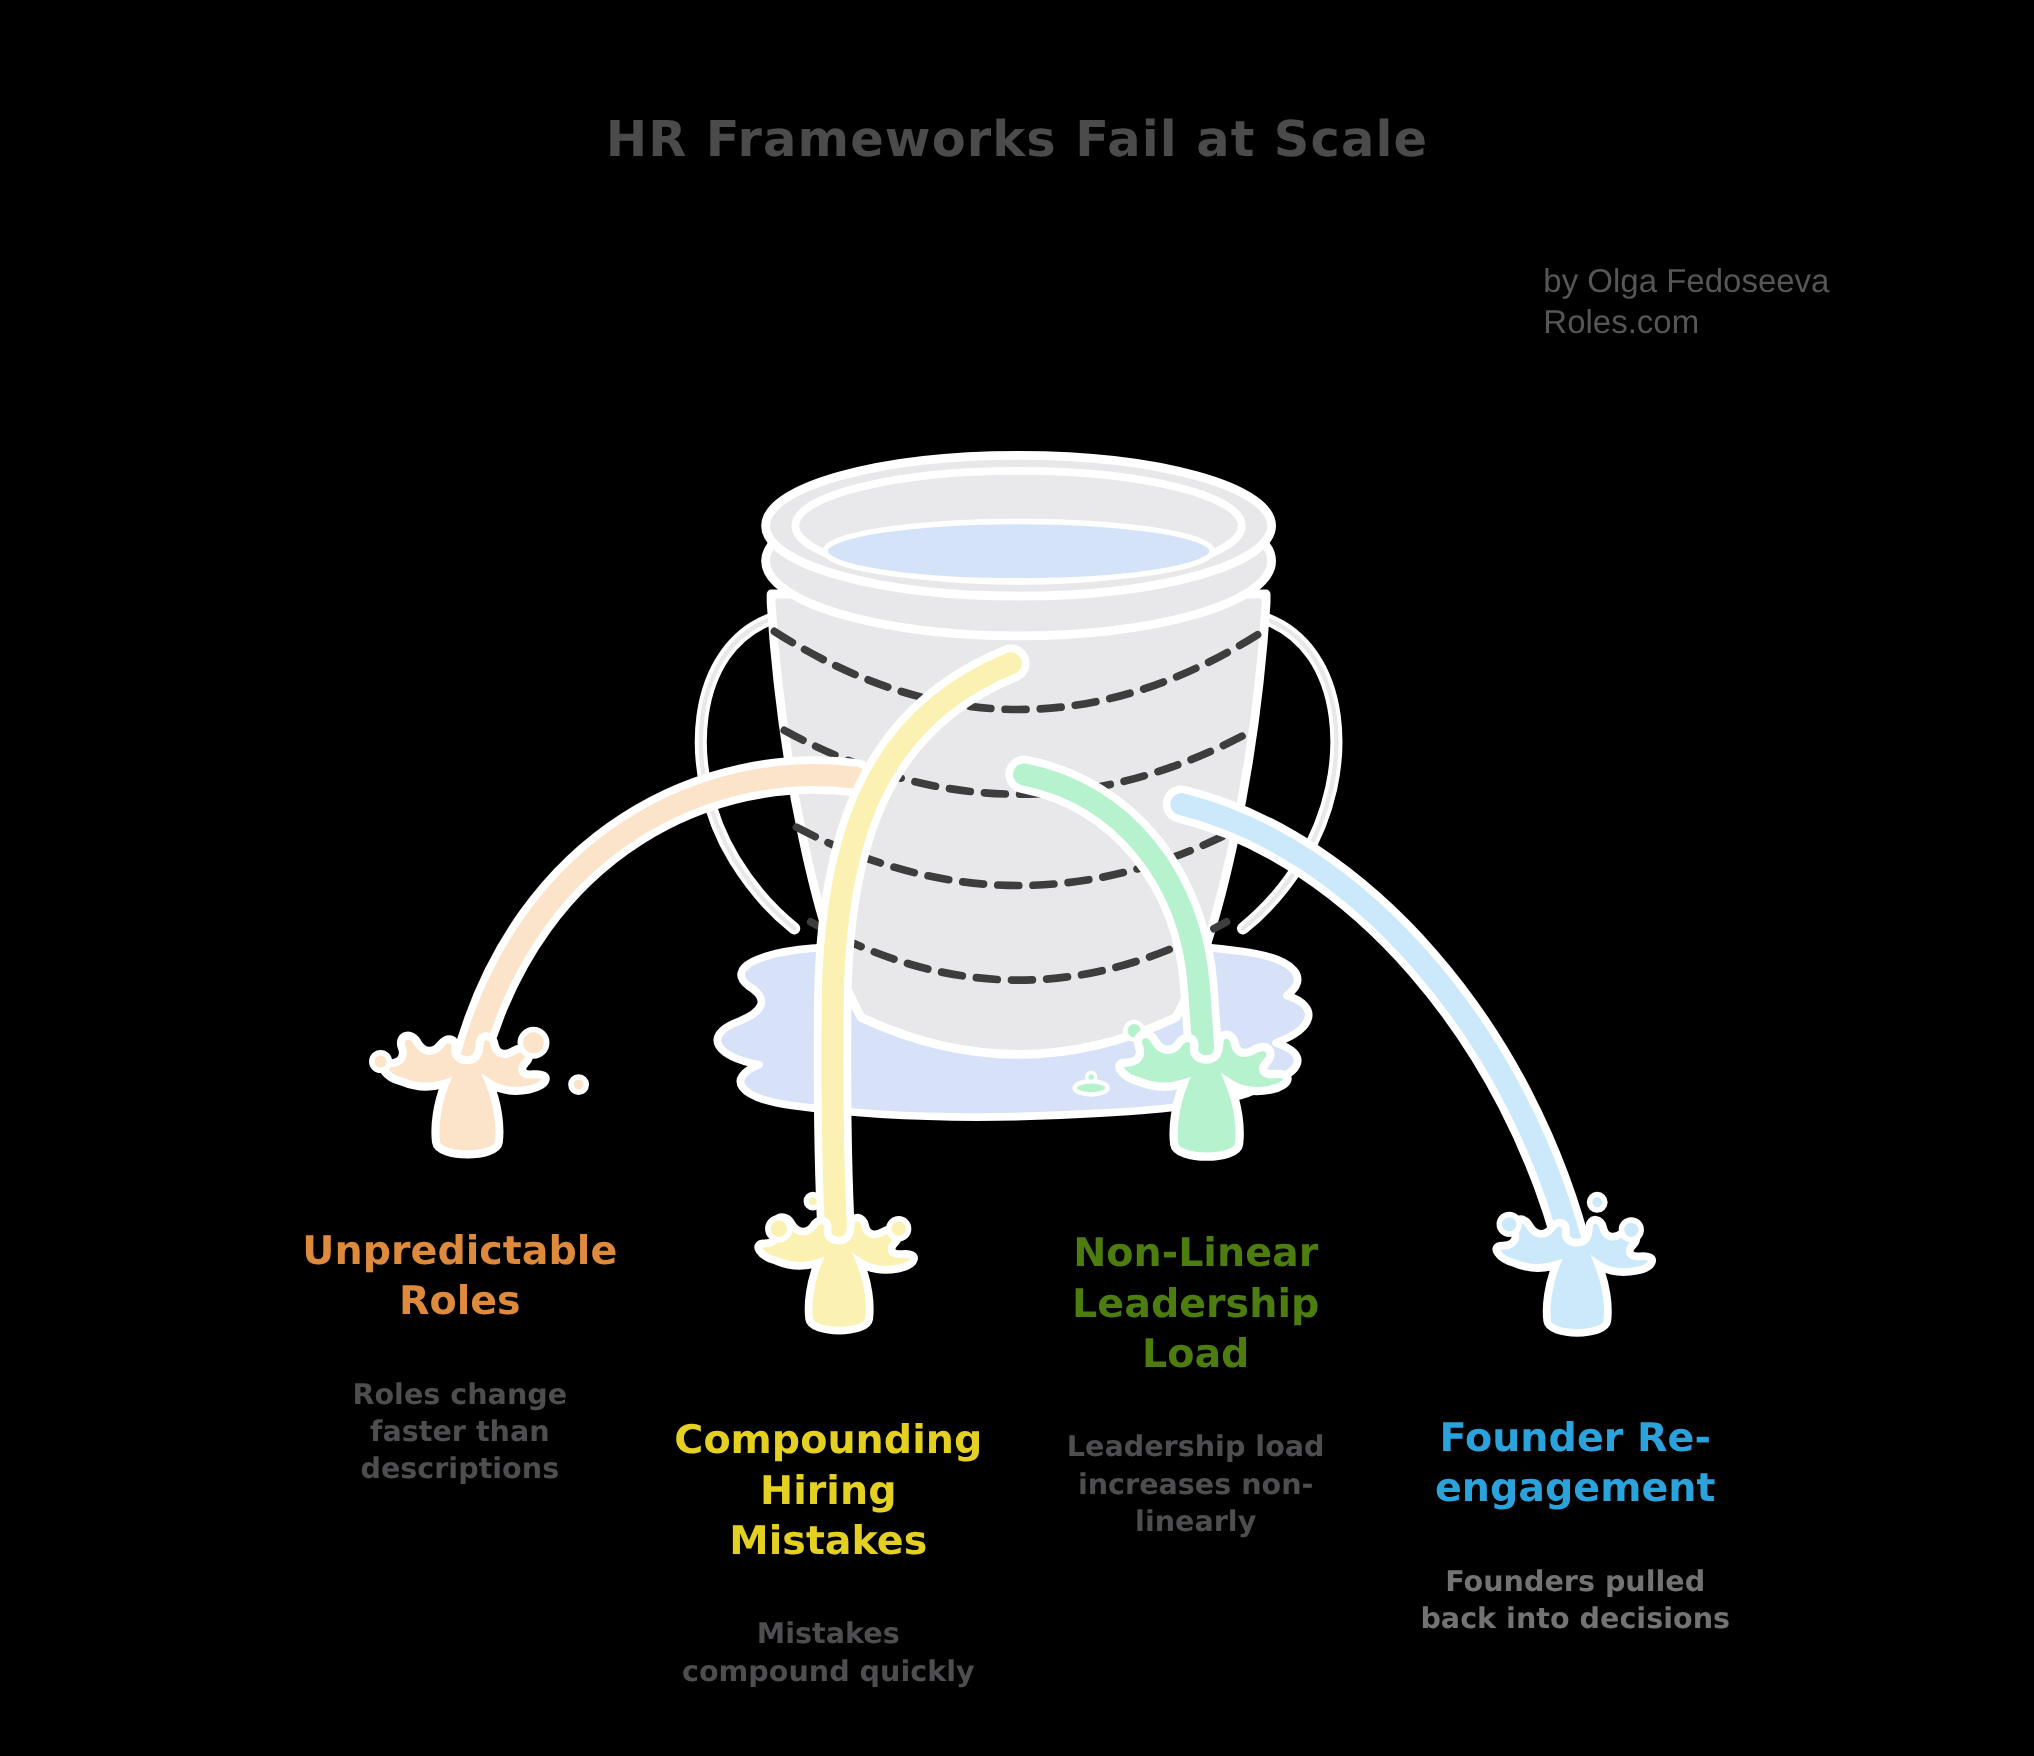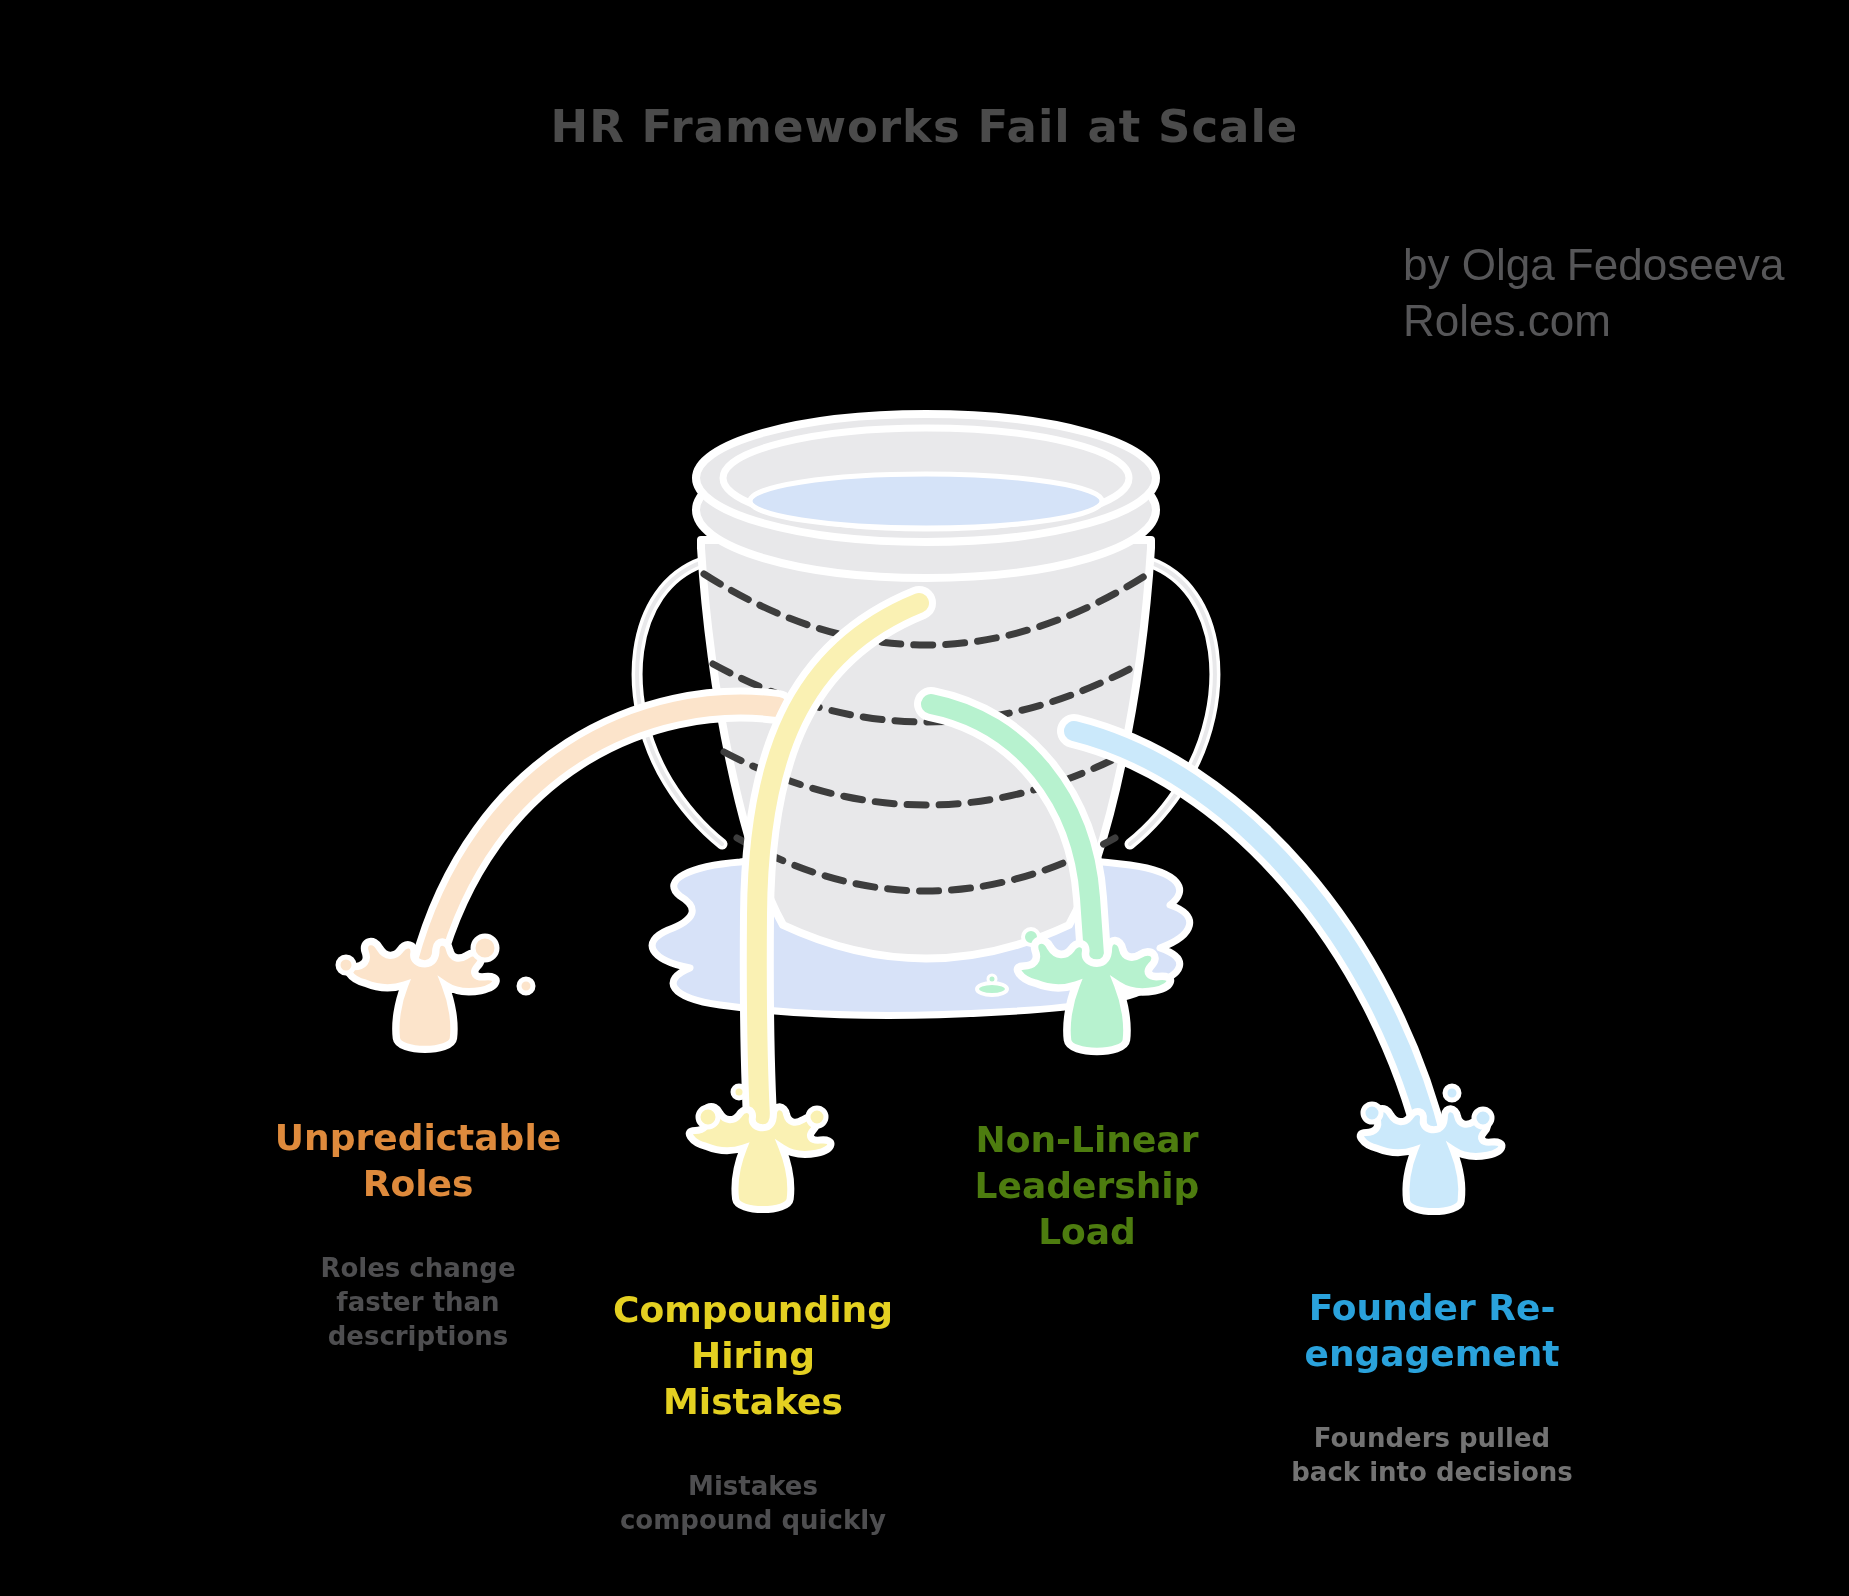--- a/index.html
+++ b/index.html
@@ -12,21 +12,21 @@
   }
   .title{
     position:absolute;top:102px;left:0;right:0;
     text-align:center;
     font-size:45px;font-weight:700;letter-spacing:1px;
     line-height:1.1;
   }
   .byline{
     position:absolute;left:1403px;top:237px;
     font-family:"Liberation Sans",sans-serif;
-    font-size:44px;font-weight:400;line-height:1.28;
+    font-size:30px;font-weight:400;line-height:1.28;
   }
   .bucket-svg{position:absolute;left:0;top:0;}
   .leak-label{
     position:absolute;
     transform:translateX(-50%);
     text-align:center;
     white-space:pre-line;
   }
   .leak-heading{
     font-size:36px;font-weight:700;line-height:1.28;
@@ -165,20 +165,23 @@
 Hiring
 Mistakes</div>
     <div class="leak-desc" style="color: rgb(78, 78, 80);">Mistakes
 compound quickly</div>
   </div>
 
   <div class="leak-label" style="left:1087px;top:1098px;">
     <div class="leak-heading" style="color: #4d7c0f;">Non-Linear
 Leadership
 Load</div>
+    <div class="leak-desc" style="color: rgb(78, 78, 80);">Leadership load
+increases non-
+linearly</div>
   </div>
 
   <div class="leak-label" style="left:1432px;top:1266px;">
     <div class="leak-heading" style="color: rgb(42, 162, 220);">Founder Re-
 engagement</div>
     <div class="leak-desc" style="color: #737373;">Founders pulled
 back into decisions</div>
   </div>
 
 </div>

